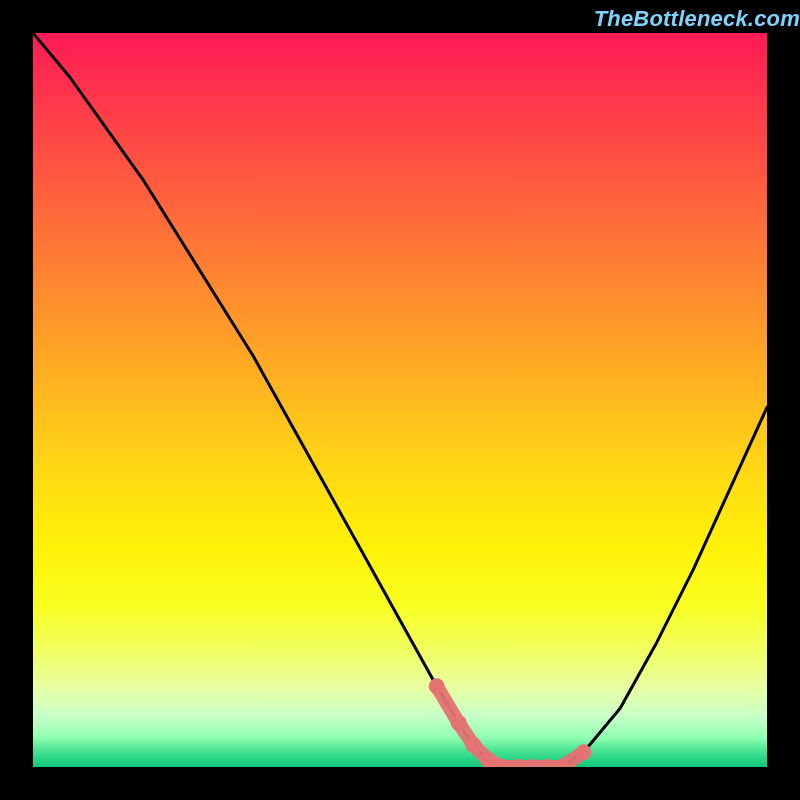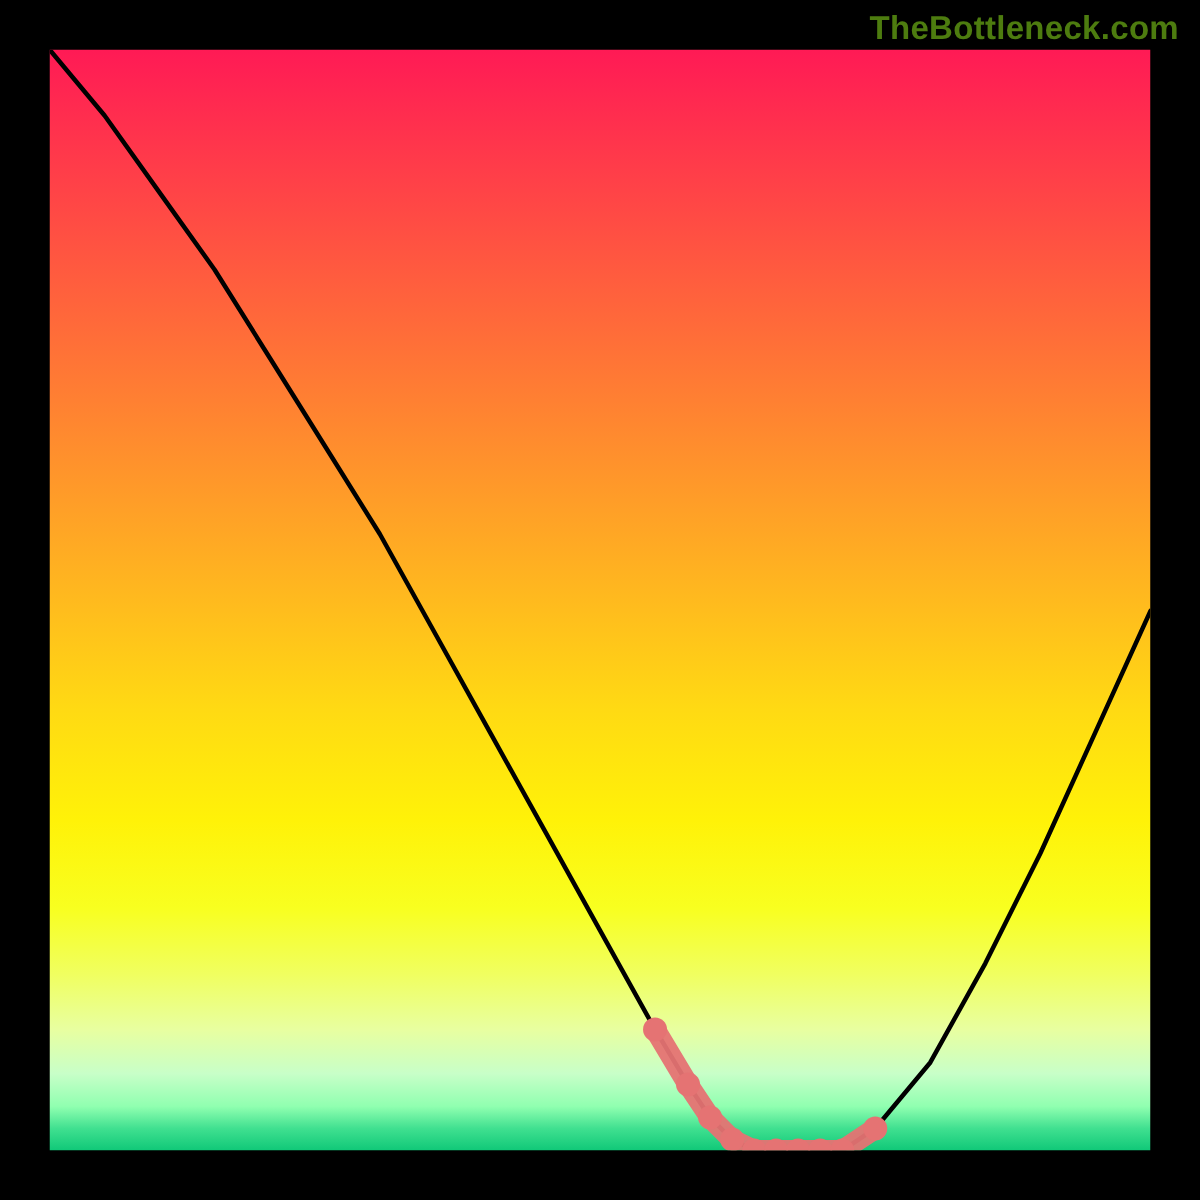--- a/index.html
+++ b/index.html
@@ -47,27 +47,28 @@
   }
   .curve-svg {
     position: absolute;
     inset: 0;
     width: 734px;
     height: 734px;
   }
   .watermark {
     position: absolute;
     top: 6px;
-    right: 14px;
+    right: 0;
     font-family: Arial, Helvetica, sans-serif;
     font-size: 22px;
     font-weight: 600;
-    color: #4d7c0f;
+    color: #7dd3fc;
     letter-spacing: 0.2px;
     user-select: none;
+    font-style: italic;
   }
 </style>
 </head>
 <body>
 
 <div class="stage">
   <div class="plot">
     <div class="gradient"></div>
     <svg class="curve-svg" viewBox="0 0 734 734" preserveAspectRatio="none">
       <path id="curve-path" fill="none" stroke-width="3" stroke-linecap="round" stroke-linejoin="round" d="M0.0 0.0 L36.7 44.0 L73.4 95.4 L110.1 146.8 L146.8 205.5 L183.5 264.2 L220.2 323.0 L256.9 389.0 L293.6 455.1 L330.3 521.1 L367.0 587.2 L403.7 653.3 L425.7 690.0 L440.4 712.0 L455.1 726.7 L469.8 734.0 L484.4 734.0 L499.1 734.0 L513.8 734.0 L528.5 734.0 L550.5 719.3 L587.2 675.3 L623.9 609.2 L660.6 535.8 L697.3 455.1 L734.0 374.3" stroke="#000000"></path>

